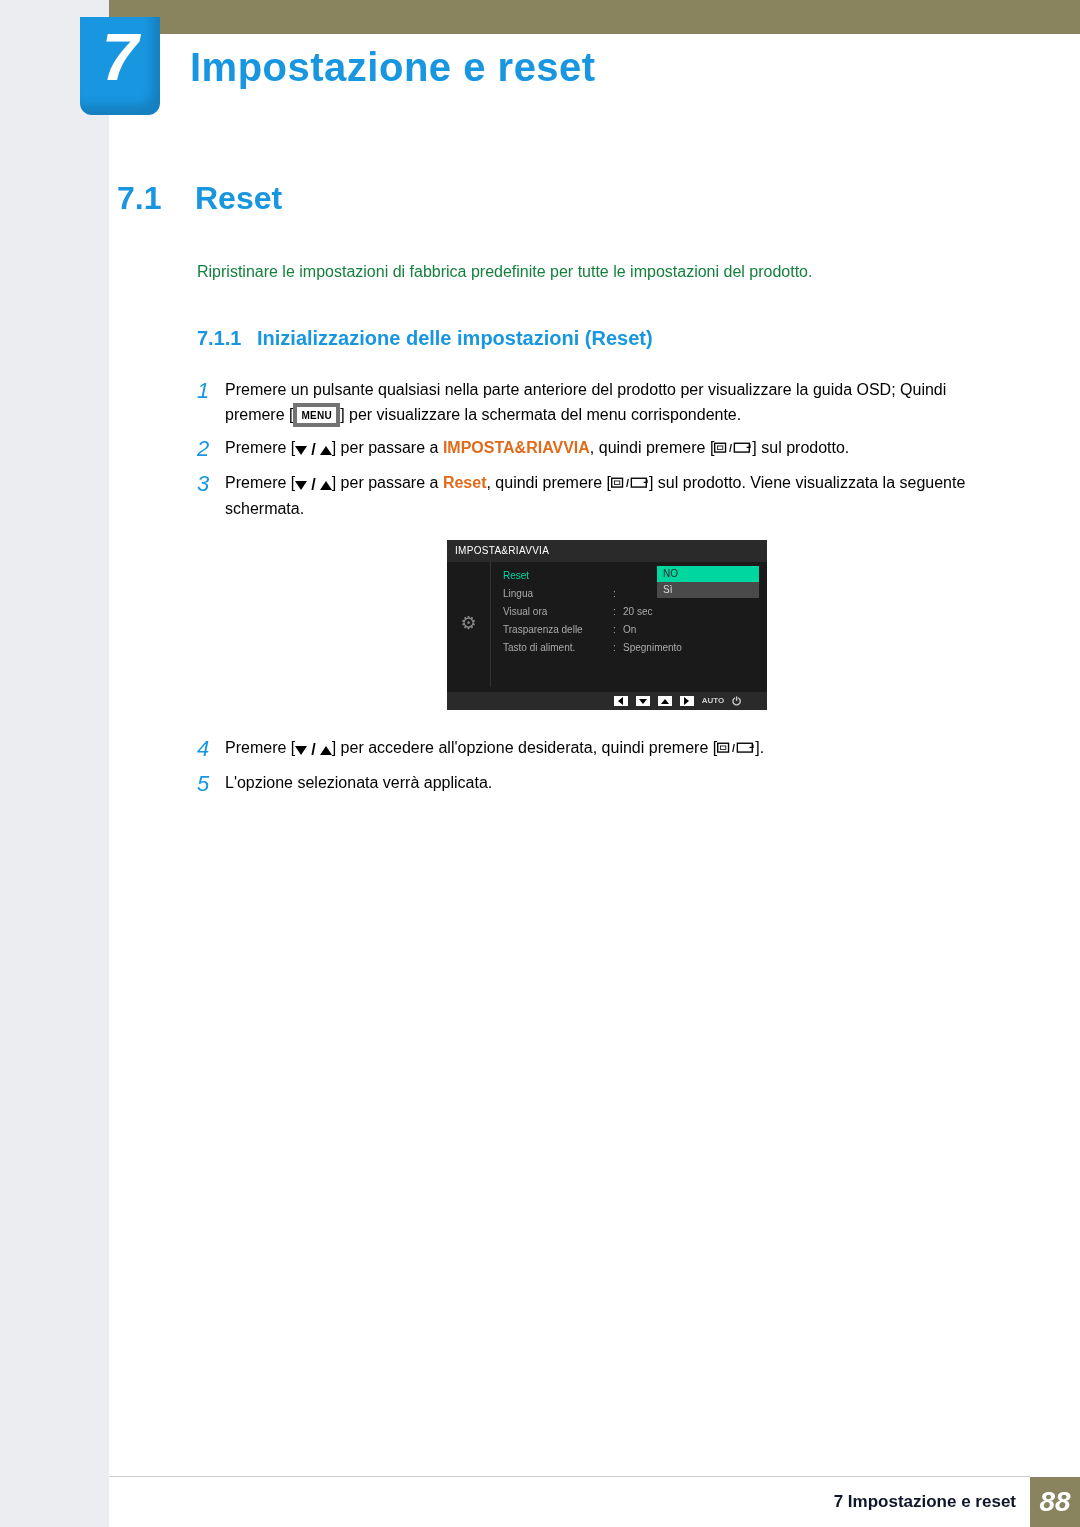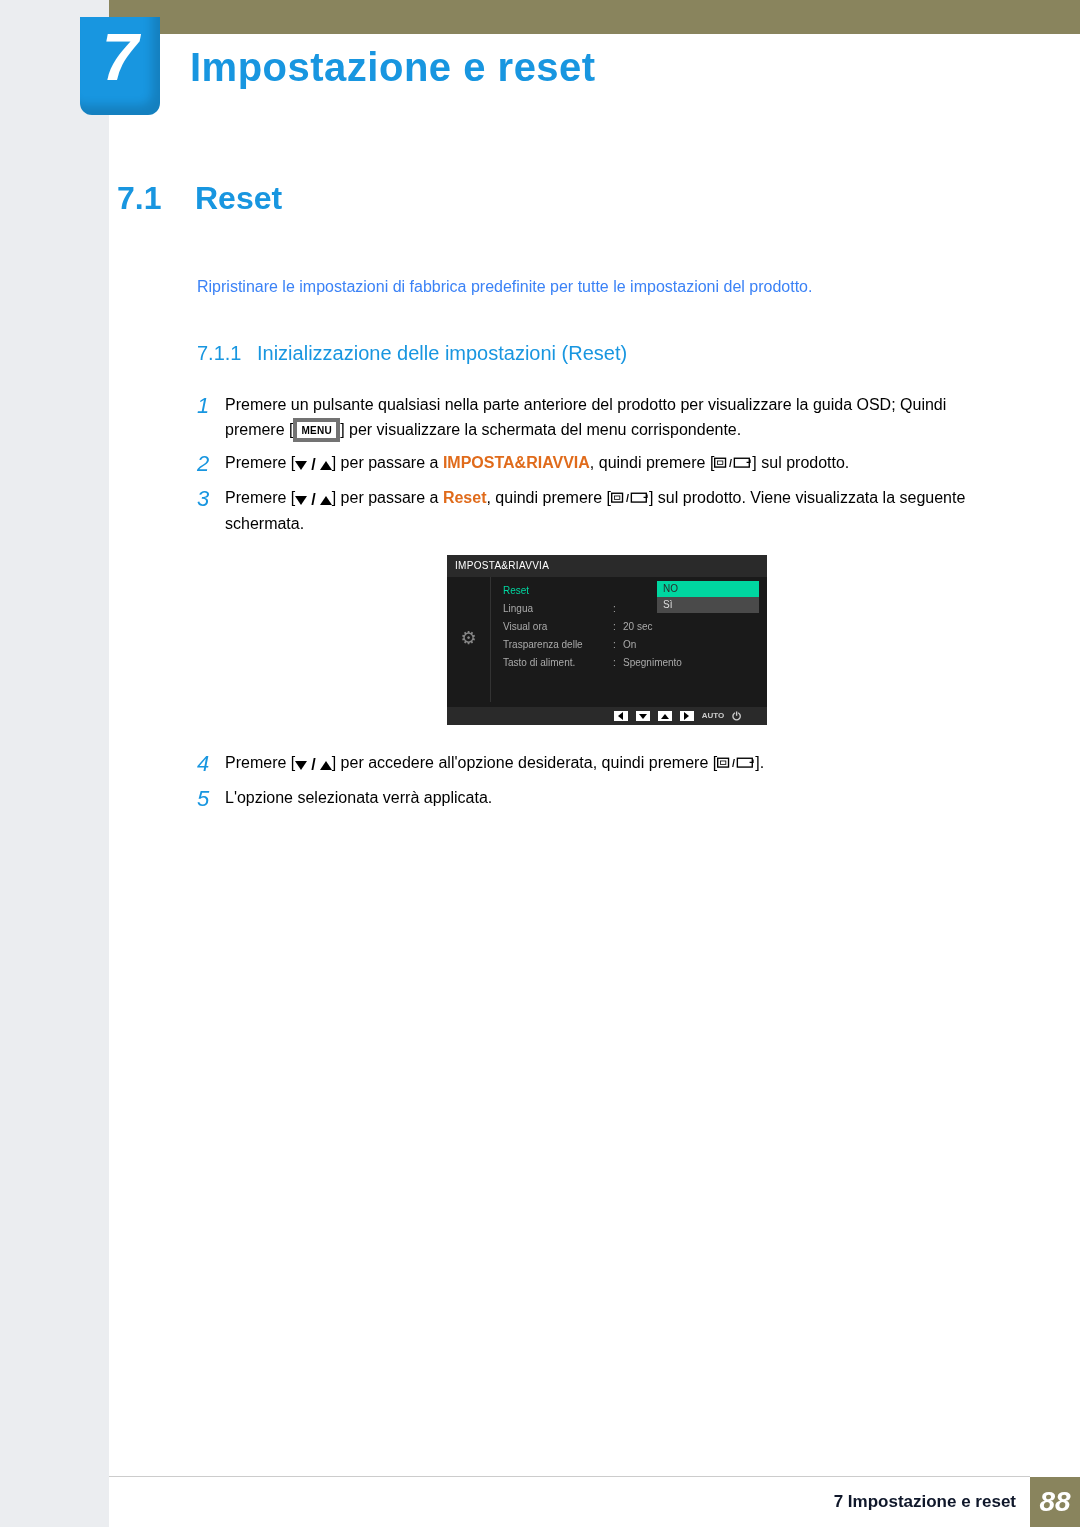--- a/index.html
+++ b/index.html
@@ -48,33 +48,33 @@
   .content {
     position: absolute;
     left: 109px; top: 180px;
     width: 880px;
     padding-left: 8px;
   }
   .section-heading {
     color: #1896e0;
     font-size: 32px;
     font-weight: bold;
-    margin-bottom: 61px;
+    margin-bottom: 46px;
   }
   .section-num { display: inline-block; width: 78px; }
   .intro {
     font-size: 16px;
     margin-left: 80px;
     margin-bottom: 46px;
-    color: #3b82f6;
+    color: #15803d;
   }
   .subsection {
     color: #1896e0;
     font-size: 20px;
-    font-weight: normal;
+    font-weight: bold;
     margin-left: 80px;
     margin-bottom: 28px;
   }
   .sub-num { display: inline-block; width: 60px; }
   .steps {
     margin-left: 80px;
     font-size: 16px;
     line-height: 1.55;
   }
   .step { display: flex; margin-bottom: 8px; }

